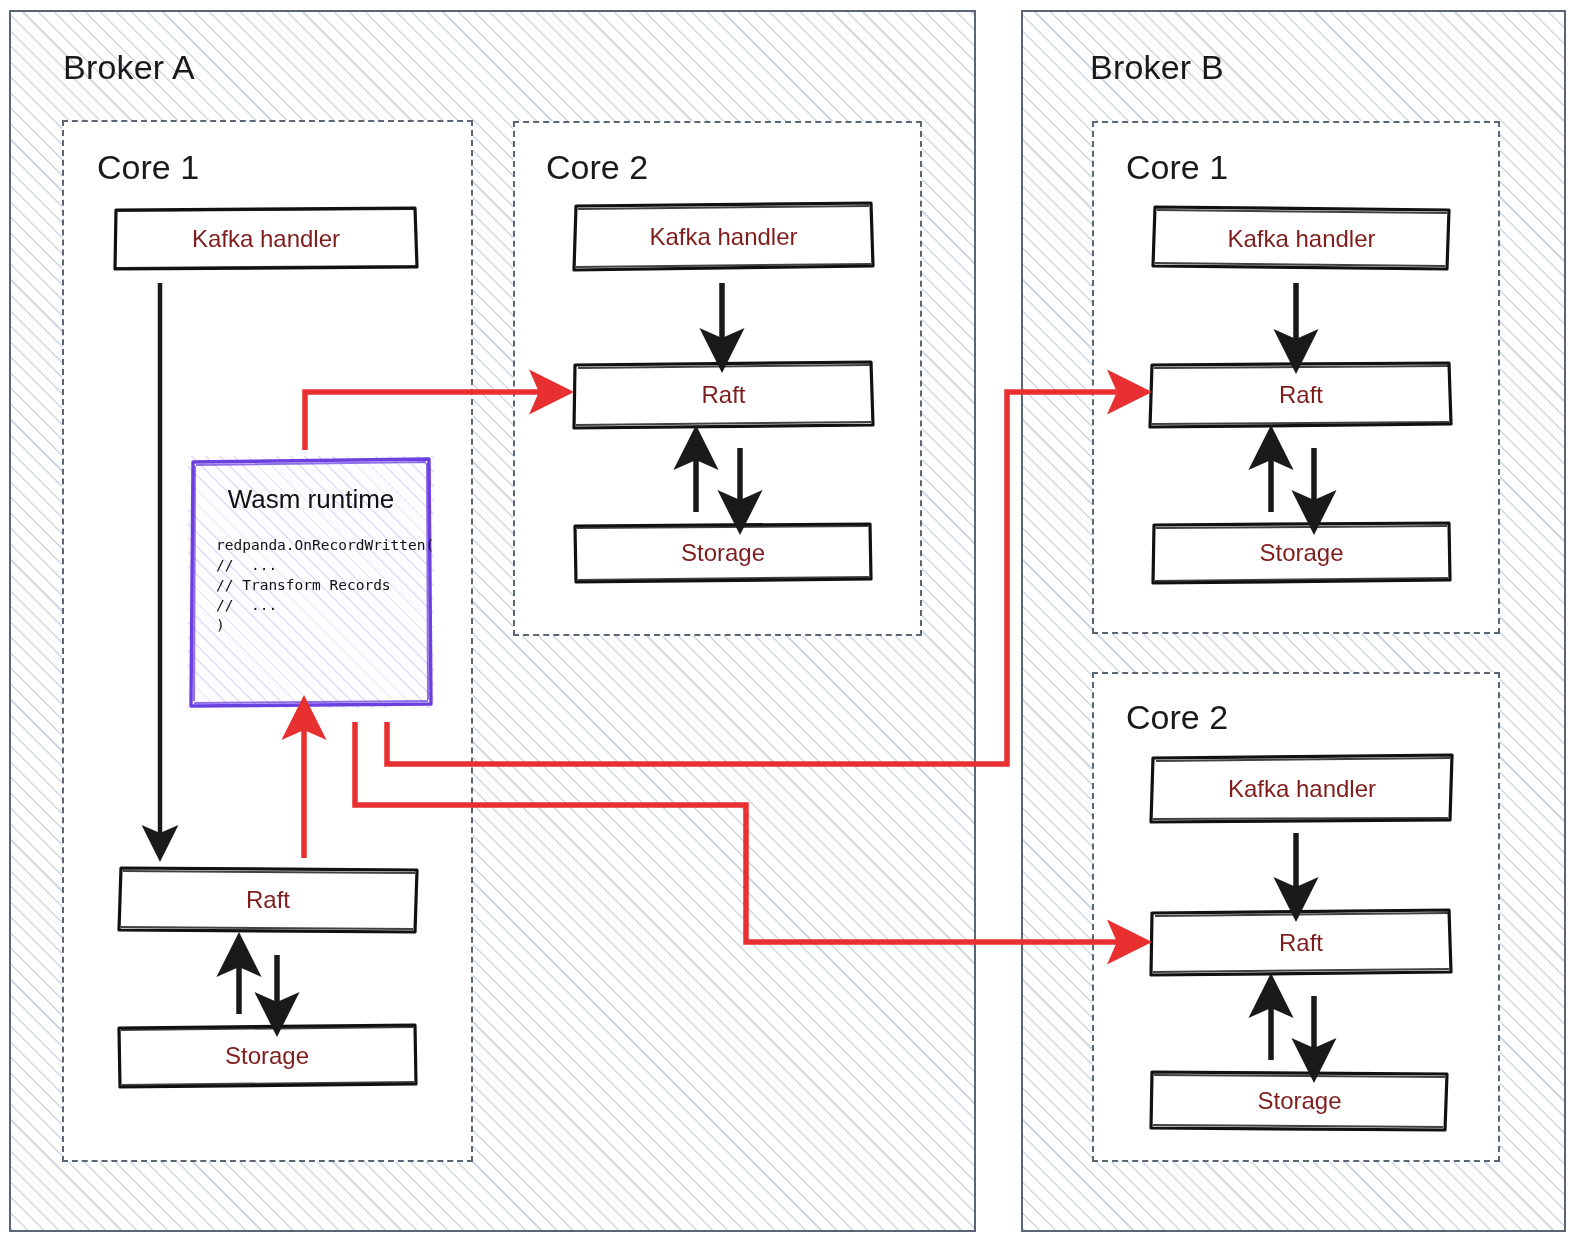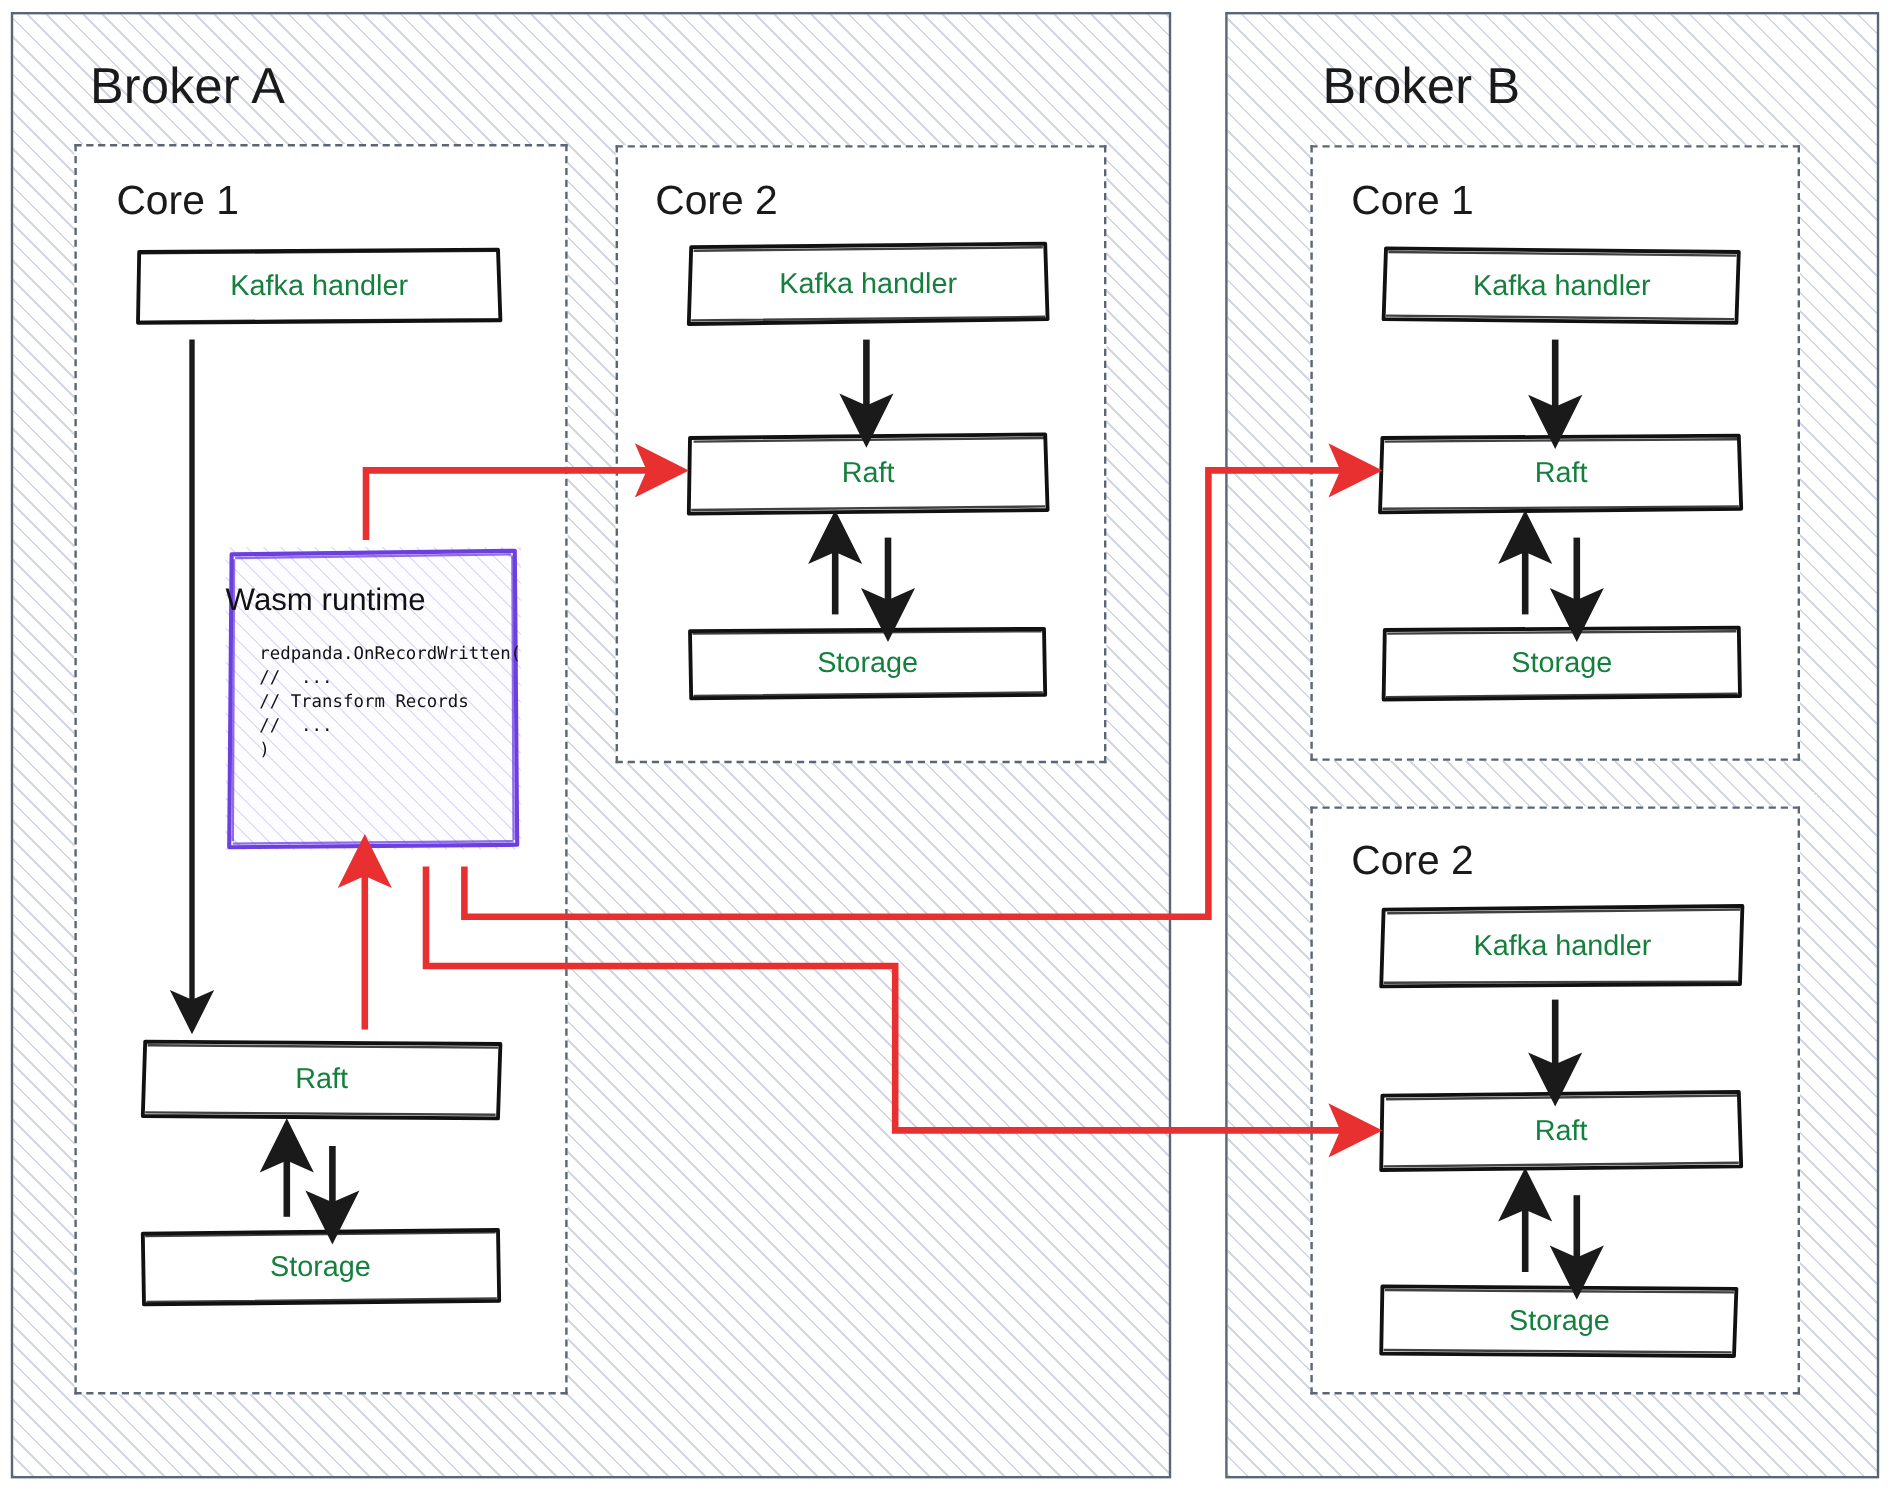--- a/index.html
+++ b/index.html
@@ -22,25 +22,24 @@
     background-color:#ffffff;
     background-image:repeating-linear-gradient(
         45deg,
         rgba(143,157,180,0.40) 0px,
         rgba(143,157,180,0.40) 1.5px,
         rgba(255,255,255,0) 1.5px,
         rgba(255,255,255,0) 11px);
   }
   .broker-title{
     position:absolute;
-    font-size:42px;
+    font-size:34px;
     color:#1a1a1a;
     letter-spacing:0.2px;
     white-space:nowrap;
-    margin-left:12px;
   }
   
   .core{
     position:absolute;
     box-sizing:border-box;
     border:2.5px dashed #5a6576;
     background:#ffffff;
   }
   .core-title{
     position:absolute;
@@ -52,41 +51,41 @@
   .hbox{
     position:absolute;
     display:flex;
     align-items:center;
     justify-content:center;
   }
   .hbox svg{position:absolute;left:0;top:0;overflow:visible;}
   .hbox .lbl{
     position:relative;
     font-size:24px;
-    color:#15803d;
+    color:#7f1d1d;
     z-index:2;
     white-space:nowrap;
   }
   
   .wasm{
     position:absolute;
     box-sizing:border-box;
     background-color:#fdfdff;
     background-image:repeating-linear-gradient(
         45deg,
         rgba(124,92,235,0.20) 0px,
         rgba(124,92,235,0.20) 1.2px,
         rgba(255,255,255,0) 1.2px,
         rgba(255,255,255,0) 10px);
   }
   .wasm svg{position:absolute;left:0;top:0;overflow:visible;}
   .wasm-title{
     position:absolute;
     width:100%;
-    text-align:left;
+    text-align:center;
     font-size:26px;
     color:#111;
     z-index:3;
   }
   .wasm-code{
     position:absolute;
     font-family:"DejaVu Sans Mono", monospace;
     font-size:14.5px;
     line-height:1.38;
     color:#111;

